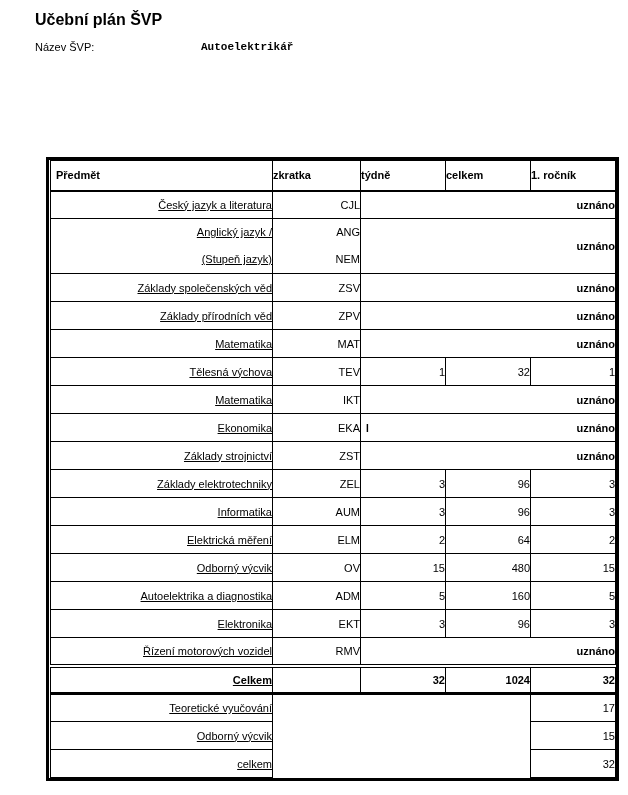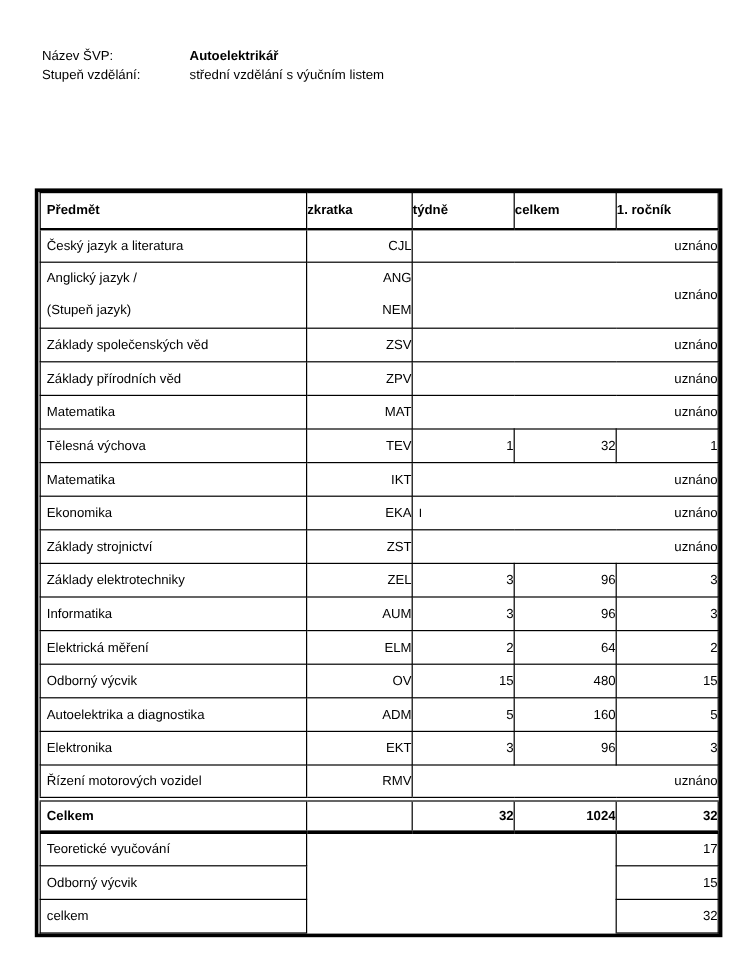--- a/index.html
+++ b/index.html
@@ -3,52 +3,49 @@
 <meta charset="utf-8">
 <style>
   * { margin:0; padding:0; box-sizing:border-box; }
   html,body { background:#ffffff; }
   body { width:628px; height:795px; font-family:"Liberation Sans","DejaVu Sans",sans-serif; color:#000; }
   .page { position:relative; width:628px; height:795px; background:#fff; overflow:hidden; }
 
   .title { position:absolute; left:35px; top:11px; font-size:16px; font-weight:700; }
 
   .meta { position:absolute; left:35px; top:39px; font-size:11px; }
-  .meta-row { display:flex; height:16.3px; align-items:center; }
+  .meta-row { display:flex; height:16.3px; align-items:center;gap:43px; }
   .meta-label { width:123px; flex:none; }
-  .meta-value.bold { font-weight:700; }
+  .meta-value.bold { font-weight:700;font-family:Liberation Mono, monospace; }
 
-  .table-wrap { position:absolute; left:29px; top:157px; border:3px solid #000; padding-left:1px; background:#fff; }
+  .table-wrap { position:absolute; left:46px; top:157px; border:3px solid #000; padding-left:1px; background:#fff; }
   table.plan { border-collapse:collapse; table-layout:fixed; width:565px; font-size:11px; }
   .plan th, .plan td { border:1.5px solid #000; overflow:hidden; vertical-align:middle; }
   .plan thead tr { height:30px; }
   .plan thead th { border-bottom:2px solid #000; font-weight:700; text-align:left; }
   .plan thead th.first { text-align:left; padding-left:5px; }
   .plan tbody tr { height:28px; }
   .plan tbody tr.tall { height:55px; }
-  .plan td.subject { text-align:left; padding-left:5px; }
+  .plan td.subject { text-align:right; padding-left:5px;text-decoration:underline; }
   .plan td.abbr, .plan td.num, .plan td.merged { text-align:right; }
-  .plan td.merged { position:relative; }
+  .plan td.merged { position:relative;font-weight:bold; }
   .stray { position:absolute; left:5px; top:50%; transform:translateY(-45%); font-size:10px; line-height:1; }
   tr.tall td .line { height:27px; line-height:27px; }
   tr.total-row td { font-weight:700; border-top:4px double #000; border-bottom:3px solid #000; }
   tr.summary-row td.merged-empty { border-bottom:none; }
 </style>
 </head>
 <body>
 
 <div class="page">
+  <div class="title">Učební plán ŠVP</div>
   <div class="meta" id="meta-block">
       <div class="meta-row">
         <span class="meta-label">Název ŠVP:</span>
         <span class="meta-value bold">Autoelektrikář</span>
-      </div>
-      <div class="meta-row">
-        <span class="meta-label">Stupeň vzdělání:</span>
-        <span class="meta-value">střední vzdělání s výučním listem</span>
       </div>
     </div>
   <div class="table-wrap">
     <table class="plan">
       <colgroup>
         <col style="width:222px">
           <col style="width:88px">
           <col style="width:85px">
           <col style="width:85px">
           <col style="width:85px">

